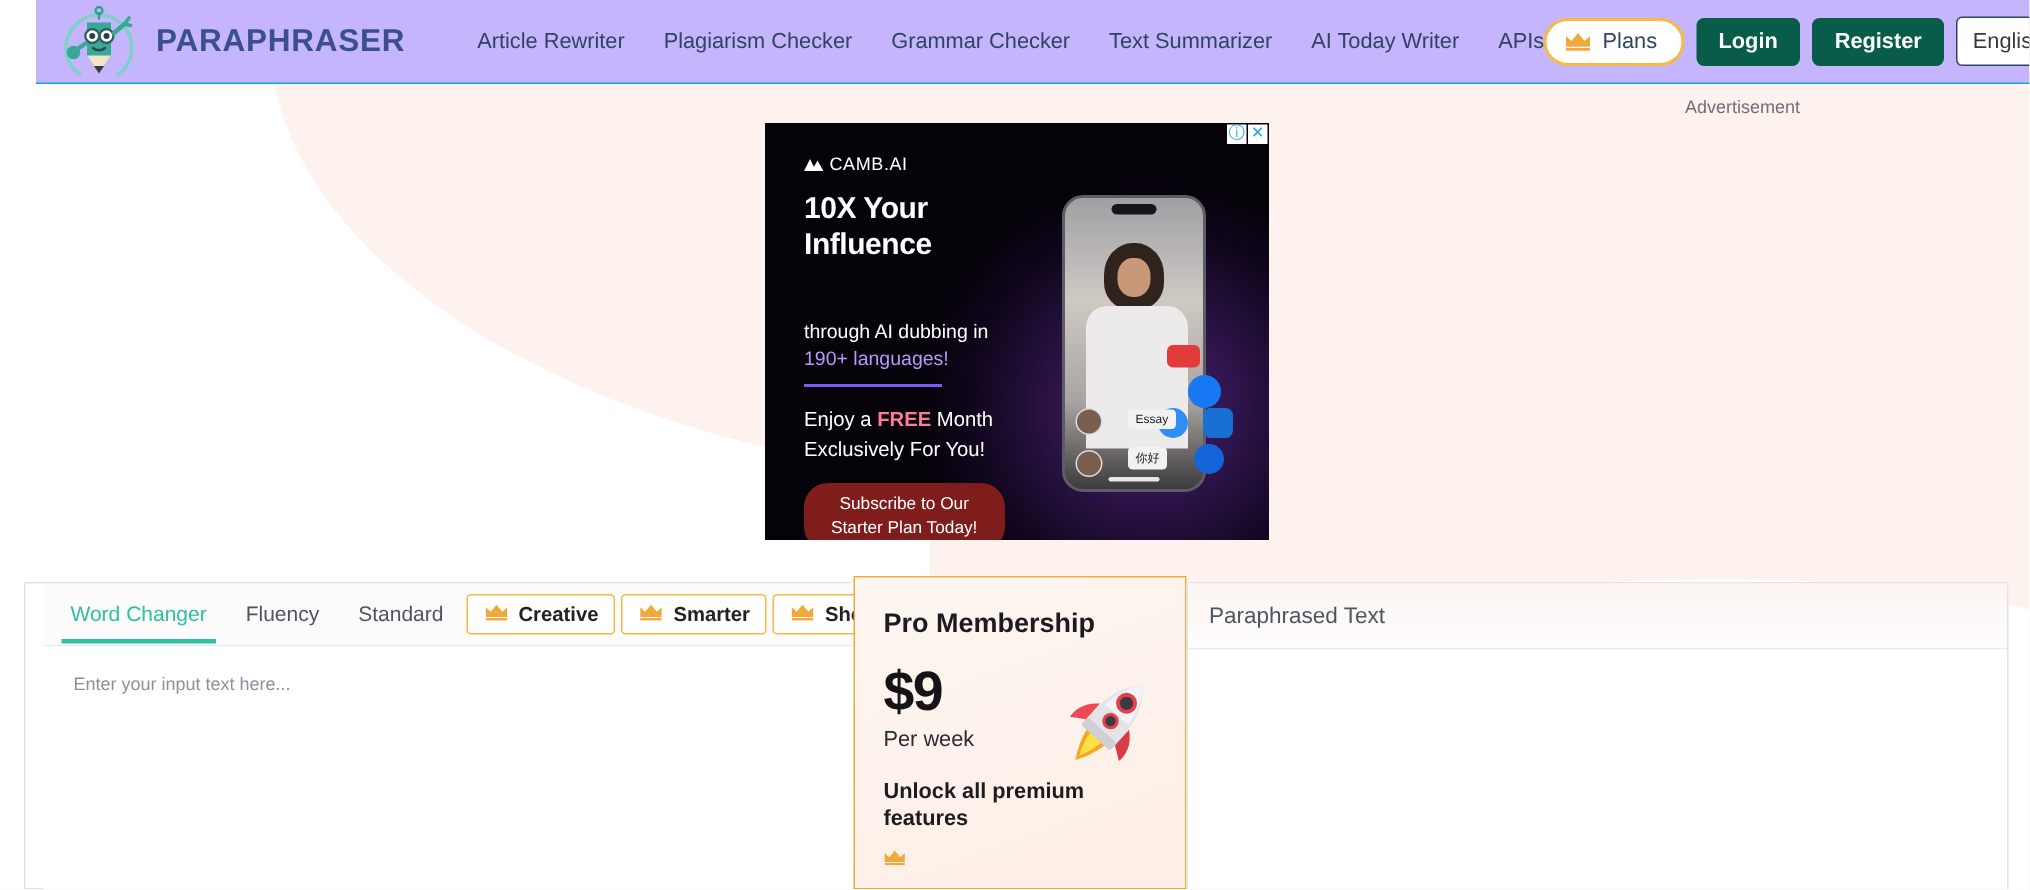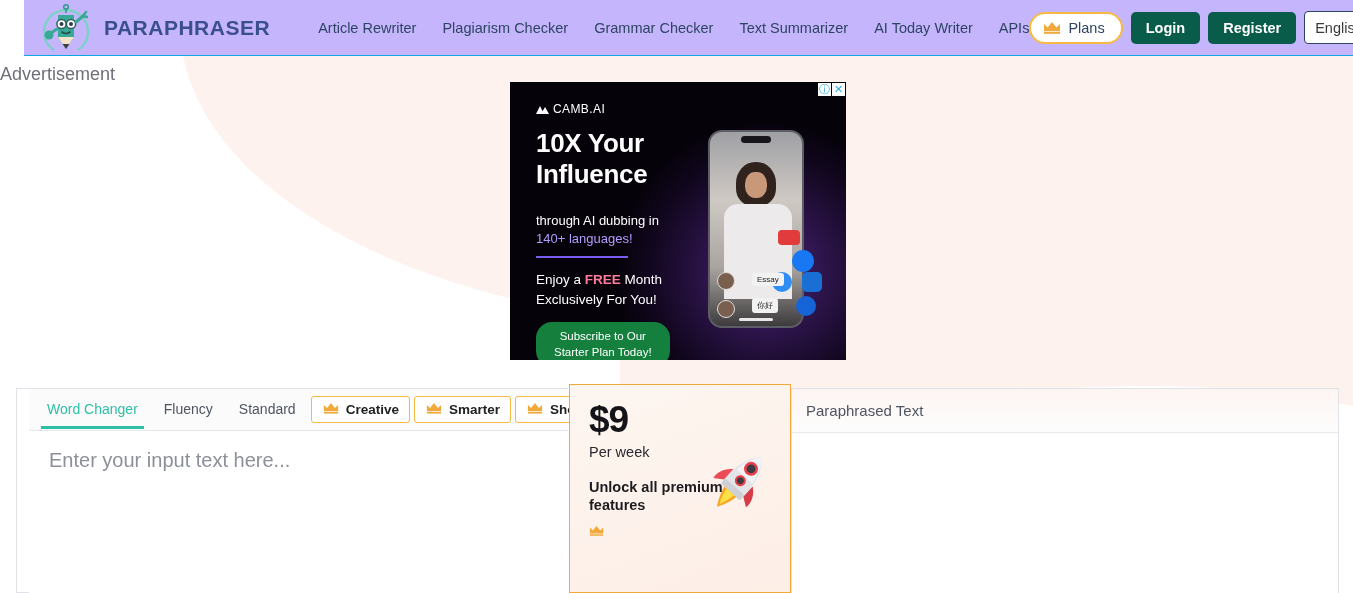--- a/index.html
+++ b/index.html
@@ -57,22 +57,22 @@
   .lang-select {
     display:flex; align-items:center; justify-content:space-between;
     border:1px solid #2f4463; border-radius:4px;
     padding:6px 10px; width:108px; height:33px;
     font-size:14.5px; color:#3a3a3a; background:#ffffff; cursor:pointer;
   }
   .crown { width:18px; height:13px; flex:none; }
 
   
   .ad-label {
-    position:absolute; top:64px; left:0; width:1200px; text-align:left;
-    font-size:18px; color:#6f6f7a; z-index:10;
+    position:absolute; top:64px; left:0; width:1200px; text-align:right;
+    font-size:12px; color:#6f6f7a; z-index:10;
   }
   .ad-box {
     position:absolute; left:510px; top:82px; width:336px; height:278px;
     background:#050209; z-index:10; overflow:hidden;
   }
   .ad-badges { position:absolute; right:1px; top:1px; display:flex; gap:1px; z-index:4; }
   .ad-badge {
     width:13px; height:13px; background:#ffffff; color:#2aa8e0;
     font-size:11px; line-height:13px; text-align:center; cursor:pointer;
     font-family:"Liberation Sans", sans-serif;
@@ -80,30 +80,30 @@
   .ad-glow {
     position:absolute; right:-70px; top:40px; width:300px; height:300px;
     background:radial-gradient(circle, rgba(86,40,140,0.85) 0%, rgba(40,15,70,0.35) 55%, rgba(5,2,9,0) 72%);
   }
   .ad-logo {
     position:absolute; left:26px; top:20px; display:flex; align-items:center; gap:4px;
     color:#ffffff; font-size:12px; letter-spacing:0.4px; z-index:3;
   }
   .ad-h1 {
     position:absolute; left:26px; top:46px; z-index:3;
-    color:#ffffff; font-size:26px; font-weight:bold; line-height:1.18; letter-spacing:-0.3px;
+    color:#ffffff; font-size:20px; font-weight:bold; line-height:1.18; letter-spacing:-0.3px;
   }
   .ad-sub { position:absolute; left:26px; top:130px; z-index:3; font-size:13px; line-height:1.42; color:#ffffff; }
   .ad-sub .hl { color:#b49bff; }
   .ad-rule { position:absolute; left:26px; top:174px; width:92px; height:2px; background:#7b5cf0; z-index:3; }
   .ad-offer { position:absolute; left:26px; top:188px; z-index:3; font-size:13.5px; line-height:1.5; color:#ffffff; }
   .ad-offer .free { color:#ff7a9c; font-weight:bold; }
   .ad-cta {
     position:absolute; left:26px; top:240px; z-index:3;
-    background:#15803d; color:#ffffff; border:none; border-radius:16px;
+    background:#7f1d1d; color:#ffffff; border:none; border-radius:16px;
     padding:7px 18px; font-size:11.5px; line-height:1.35; text-align:center; cursor:pointer;
     font-family:"Liberation Sans", sans-serif;
   }
   .ad-phone {
     position:absolute; left:198px; top:48px; width:96px; height:198px;
     border-radius:14px; border:2px solid #5d5d66; overflow:hidden; z-index:3;
     background:linear-gradient(180deg,#9fa0a4 0%, #cfc9c4 35%, #a9a4a0 70%, #3d3b3d 100%);
   }
   .ad-notch { position:absolute; left:50%; transform:translateX(-50%); top:4px; width:30px; height:7px; background:#17161a; border-radius:5px; }
   .ad-person-head { position:absolute; left:26px; top:30px; width:40px; height:44px; background:#30231e; border-radius:48% 48% 40% 40%; }
@@ -142,21 +142,21 @@
   .tab.active::after {
     content:""; position:absolute; left:6px; right:6px; bottom:-1px; height:3px; background:#2ebfa5;
   }
   .tab-pro {
     display:flex; align-items:flex-start; gap:6px;
     border:1px solid #f7b942; border-radius:3px; background:#ffffff;
     padding:5px 10px; margin:0 1px; font-size:13.5px; font-weight:bold; color:#222;
     cursor:pointer; white-space:nowrap; font-family:"Liberation Sans", sans-serif;
   }
   .input-area {
-    padding:18px 20px; font-size:20px; color:#8b9099;
+    padding:18px 20px; font-size:12px; color:#8b9099;
     height:163px; background:#ffffff; cursor:text;
   }
 
   .panel-pro {
     position:absolute; left:569px; top:-4px; width:222px; height:209px;
     background:linear-gradient(160deg,#fdf6f1 0%, #fdeee6 100%);
     border:1px solid #f2a93b; overflow:hidden;
   }
   .pro-title { margin:20px 0 0 19px; font-size:18px; font-weight:bold; color:#1c1c20; }
   .pro-price { margin:16px 0 0 19px; font-size:37px; font-weight:bold; color:#141418; line-height:1; letter-spacing:-1px; }
@@ -257,21 +257,21 @@
           <path d="M0 10 L4 2 L8 10 Z M5 10 L9 3 L13 10 Z" fill="#ffffff"></path>
         </svg>
       <span>CAMB.AI</span>
     </div>
 
     <div class="ad-h1" style="white-space:pre-line"><span>10X Your
 Influence</span></div>
 
     <div class="ad-sub">
       <span>through AI dubbing in</span><br>
-      <span class="hl">140+ languages!</span>
+      <span class="hl">190+ languages!</span>
     </div>
 
     <div class="ad-rule"></div>
 
     <div class="ad-offer">
       <span>Enjoy a </span><span class="free">FREE</span><span> Month</span><br>
       <span>Exclusively For You!</span>
     </div>
 
     <button class="ad-cta">
@@ -333,20 +333,21 @@
               </svg>
           </span>
           <span>Shorten</span>
         </button>
       </div>
 
       <div class="input-area">Enter your input text here...</div>
     </div>
 
     <div class="panel-pro">
+      <div class="pro-title">Pro Membership</div>
       <div class="pro-price">$9</div>
       <div class="pro-per">Per week</div>
       <div class="pro-unlock">Unlock all premium features</div>
       <div class="pro-feature">
         <span class="crown">
           <svg viewBox="0 0 18 13" width="15" height="11">
               <path d="M1 3 l3.6 3.4 L9 1 l4.4 5.4 L17 3 v7.2 H1 z" fill="#f2a93b"></path>
               <rect x="1" y="11" width="16" height="1.8" fill="#f2a93b"></rect>
             </svg>
         </span>

